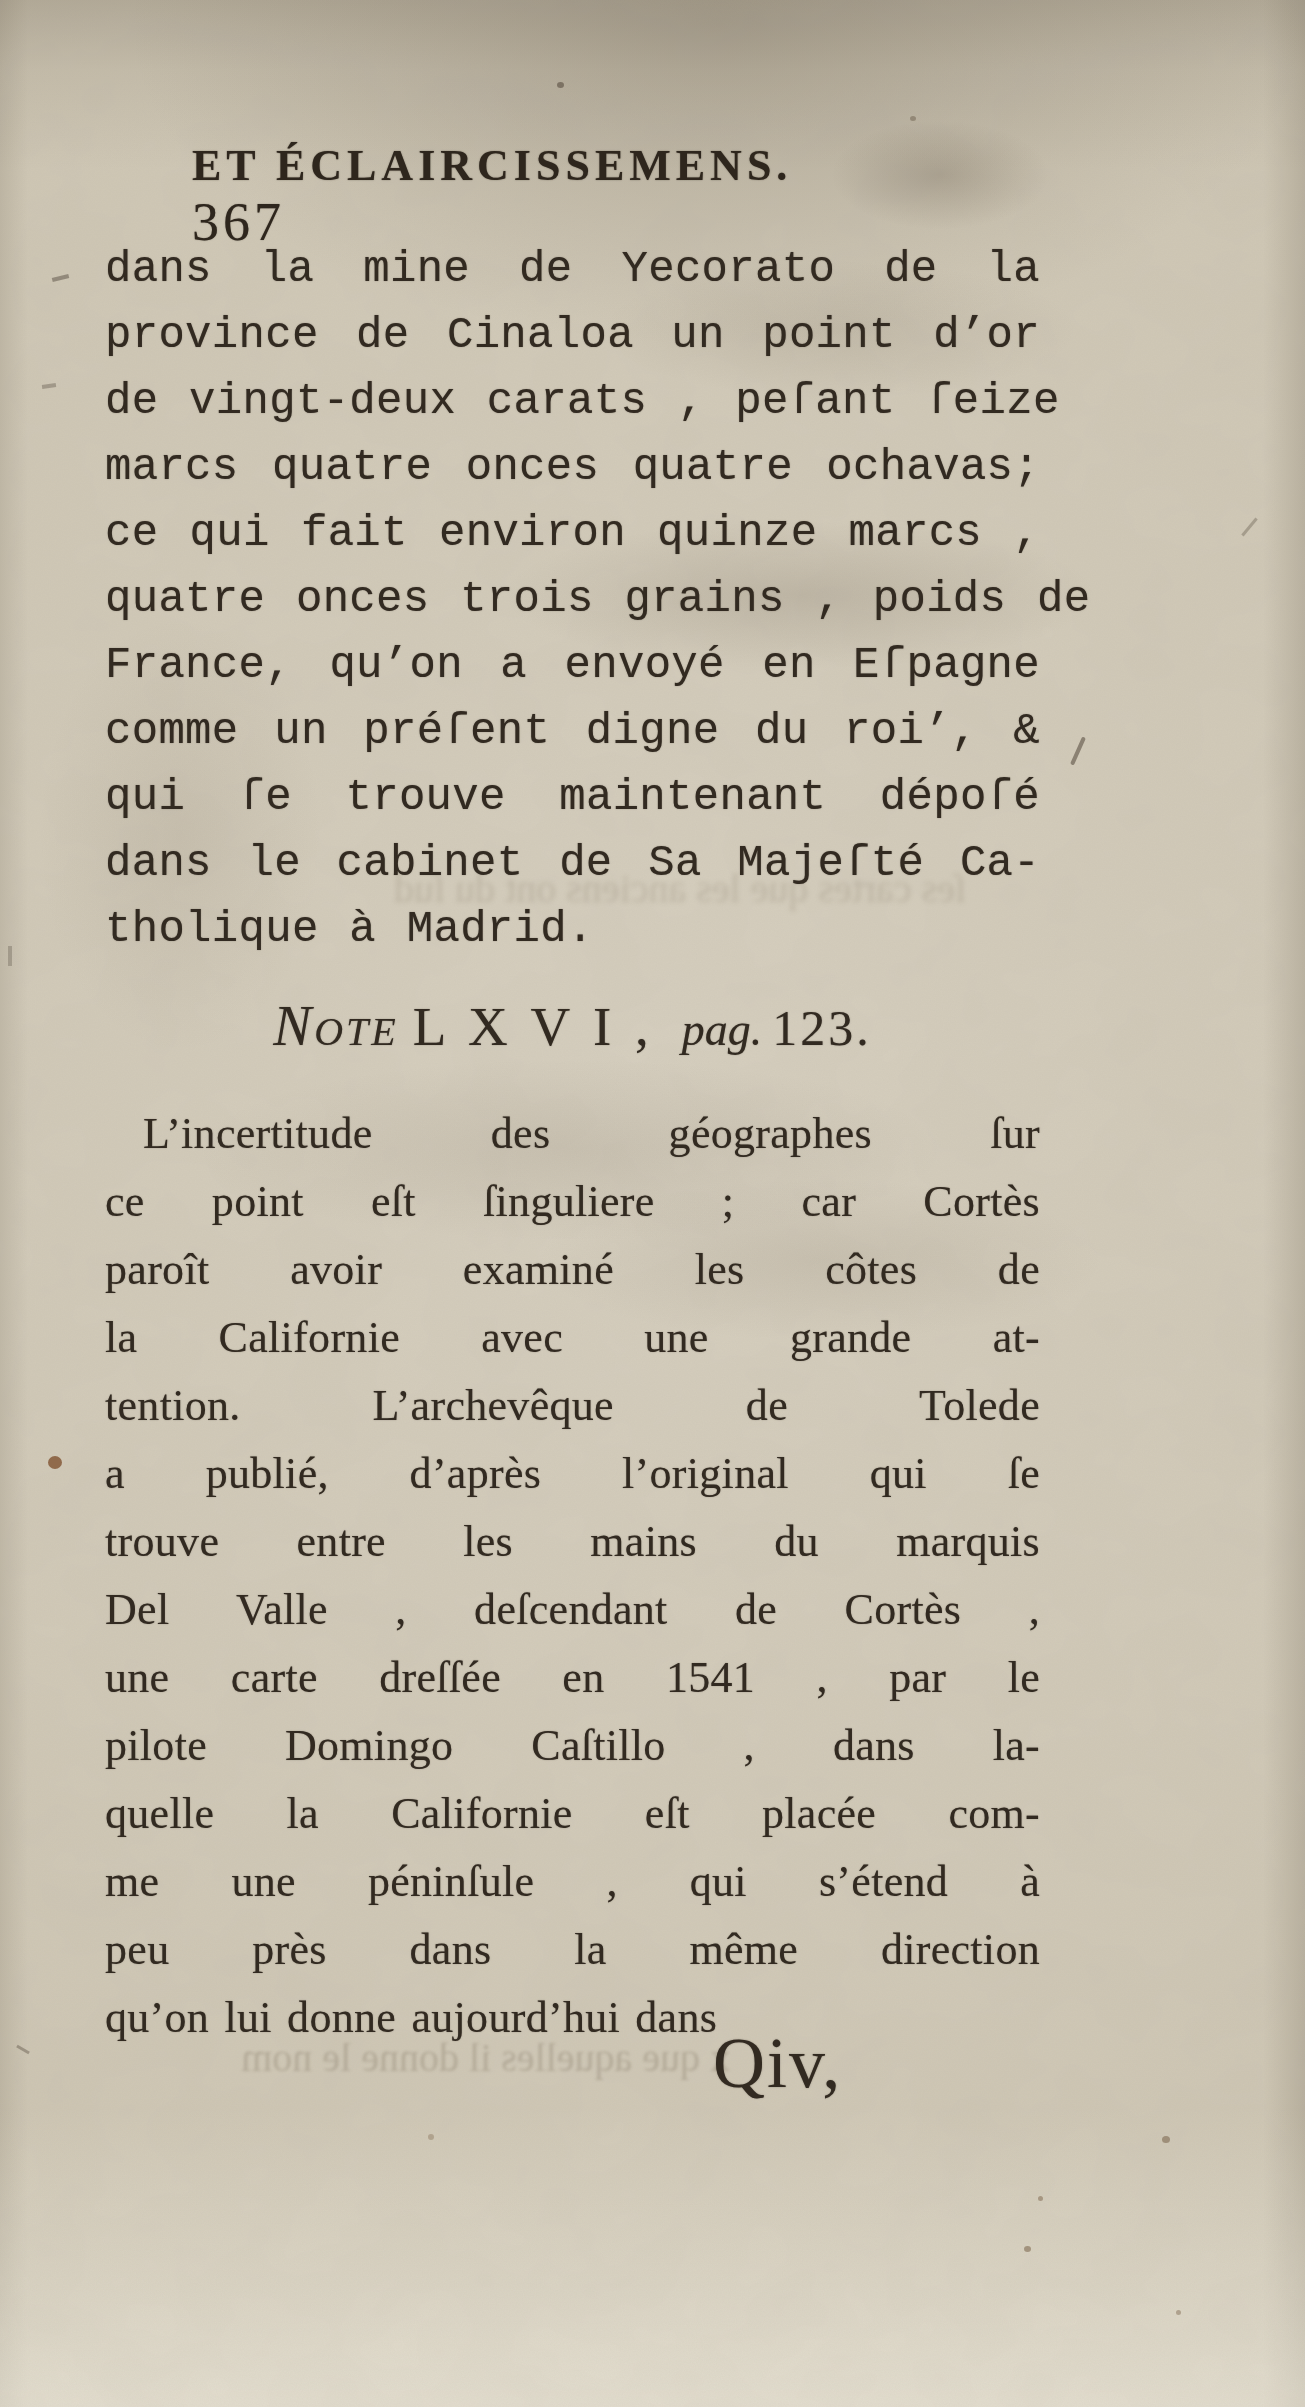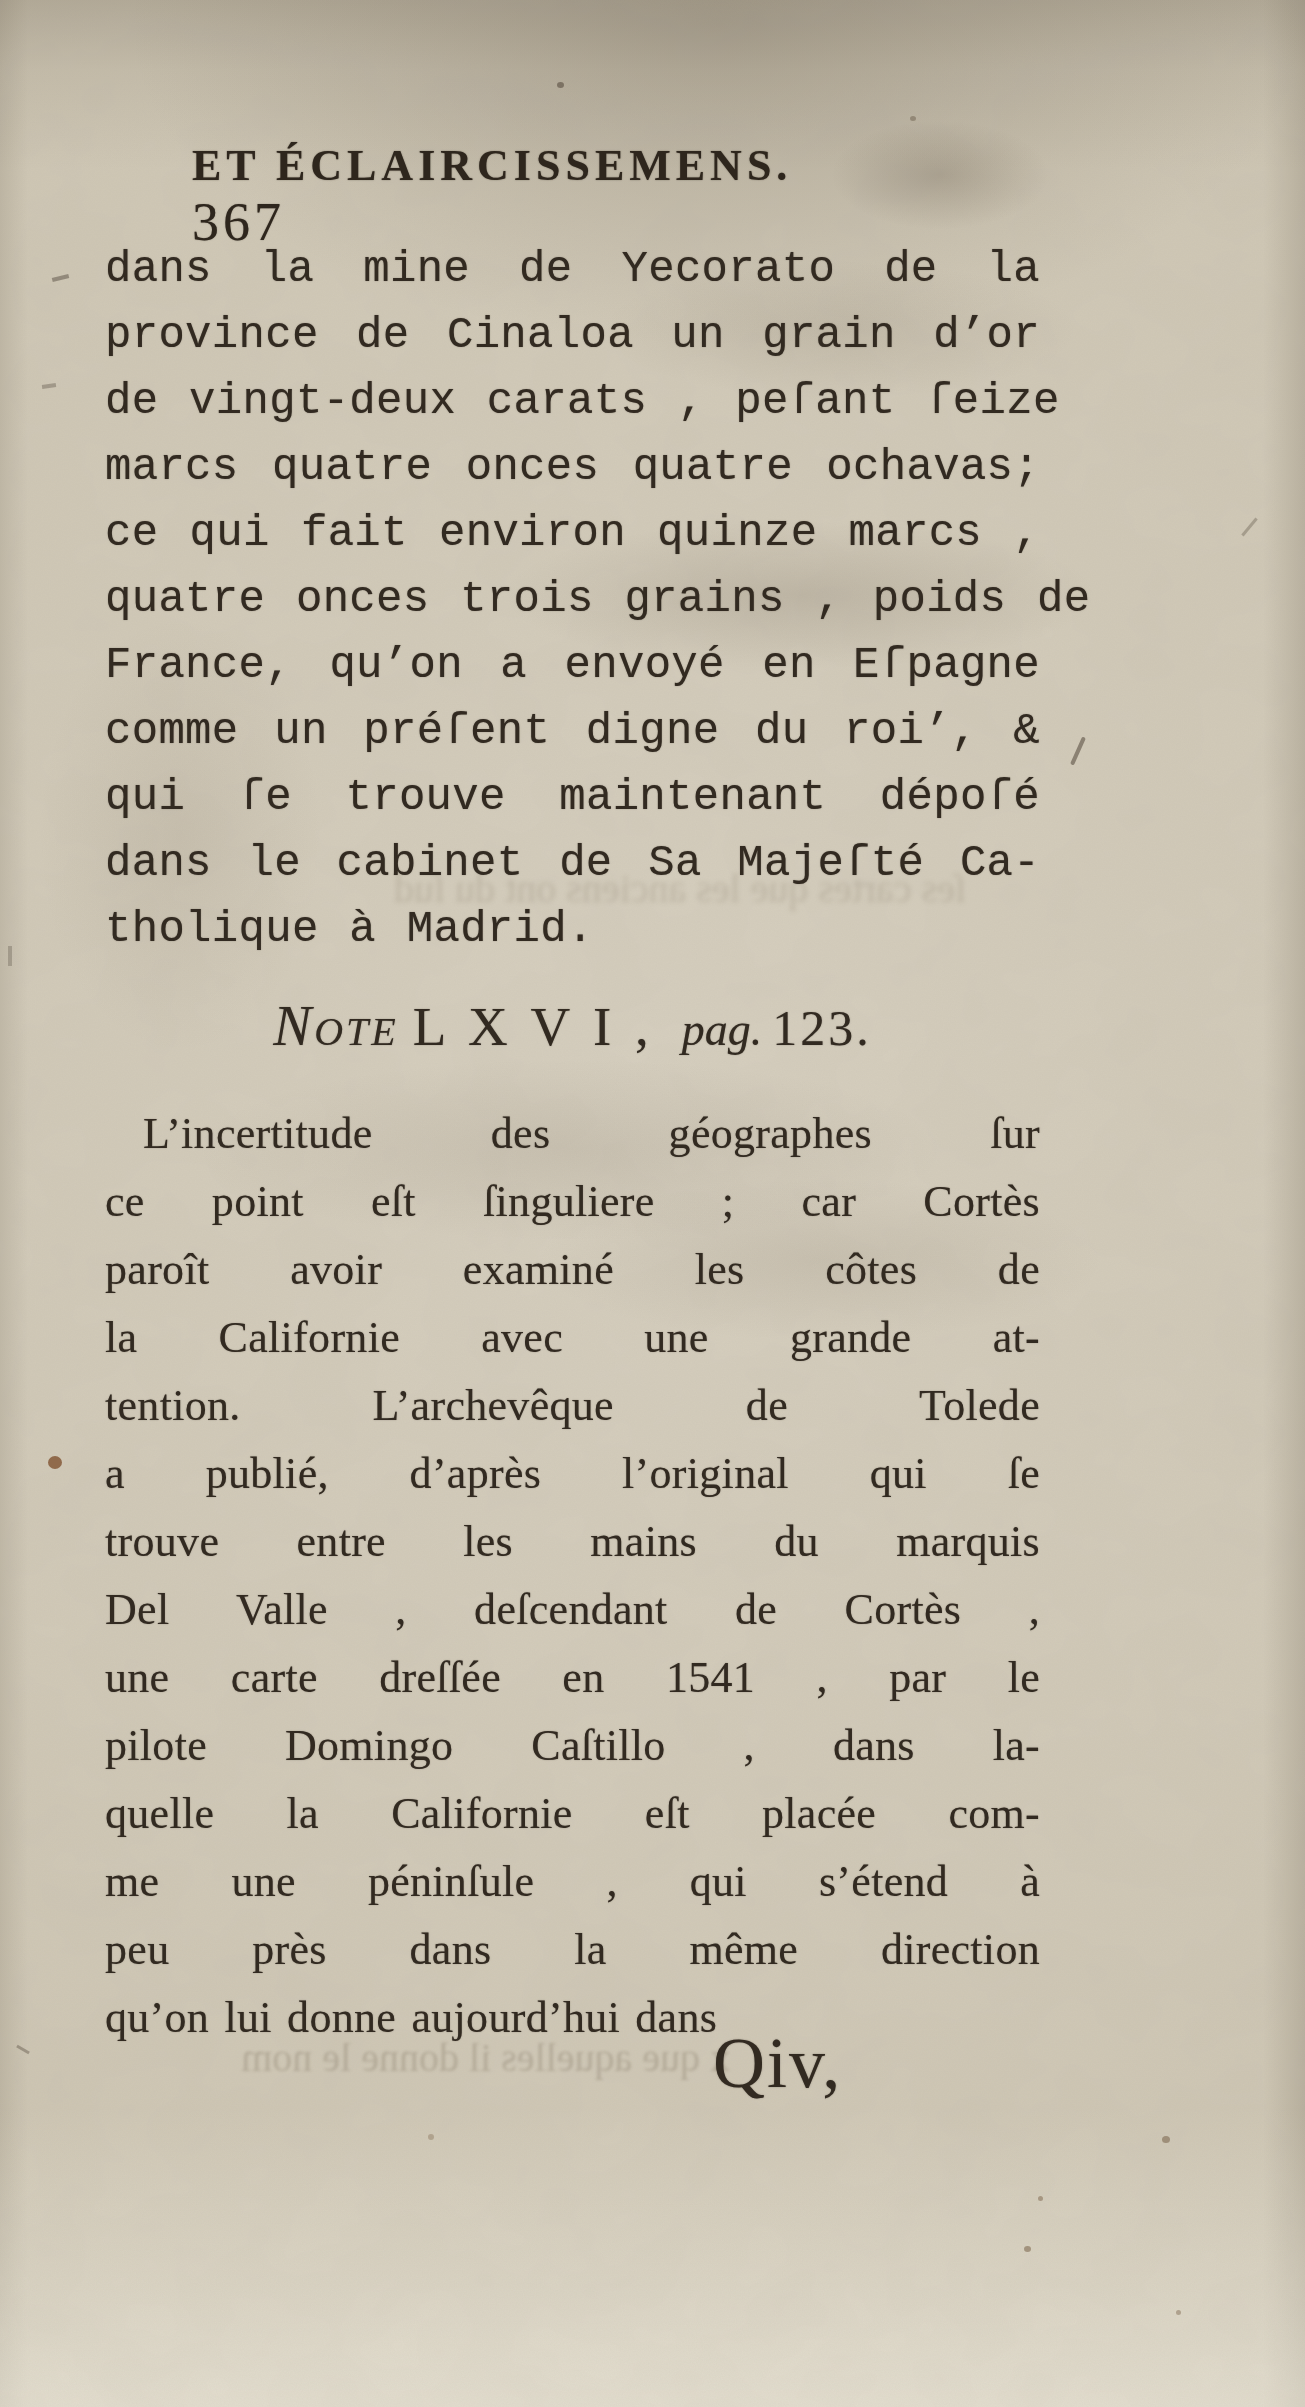--- a/index.html
+++ b/index.html
@@ -133,21 +133,21 @@
   <div class="ghost ghost-mid">ſes cartes que les anciens ont du ſud</div>
   <div class="ghost ghost-bottom">x que aquelles il donne le nom</div>
 
   <header class="running-head">
     <span class="running-title">ET ÉCLAIRCISSEMENS.</span>
     <span class="page-number">367</span>
   </header>
 
   <section class="para para1">
     <div class="tl">dans la mine de Yecorato de la</div>
-    <div class="tl">province de Cinaloa un grain d’or</div>
+    <div class="tl">province de Cinaloa un point d’or</div>
     <div class="tl">de vingt-deux carats , peſant ſeize</div>
     <div class="tl">marcs quatre onces quatre ochavas;</div>
     <div class="tl">ce qui fait environ quinze marcs ,</div>
     <div class="tl">quatre onces trois grains , poids de</div>
     <div class="tl">France, qu’on a envoyé en Eſpagne</div>
     <div class="tl">comme un préſent digne du roi’, &amp;</div>
     <div class="tl">qui ſe trouve maintenant dépoſé</div>
     <div class="tl">dans le cabinet de Sa Majeſté Ca-</div>
     <div class="tl last">tholique à Madrid.</div>
   </section>

